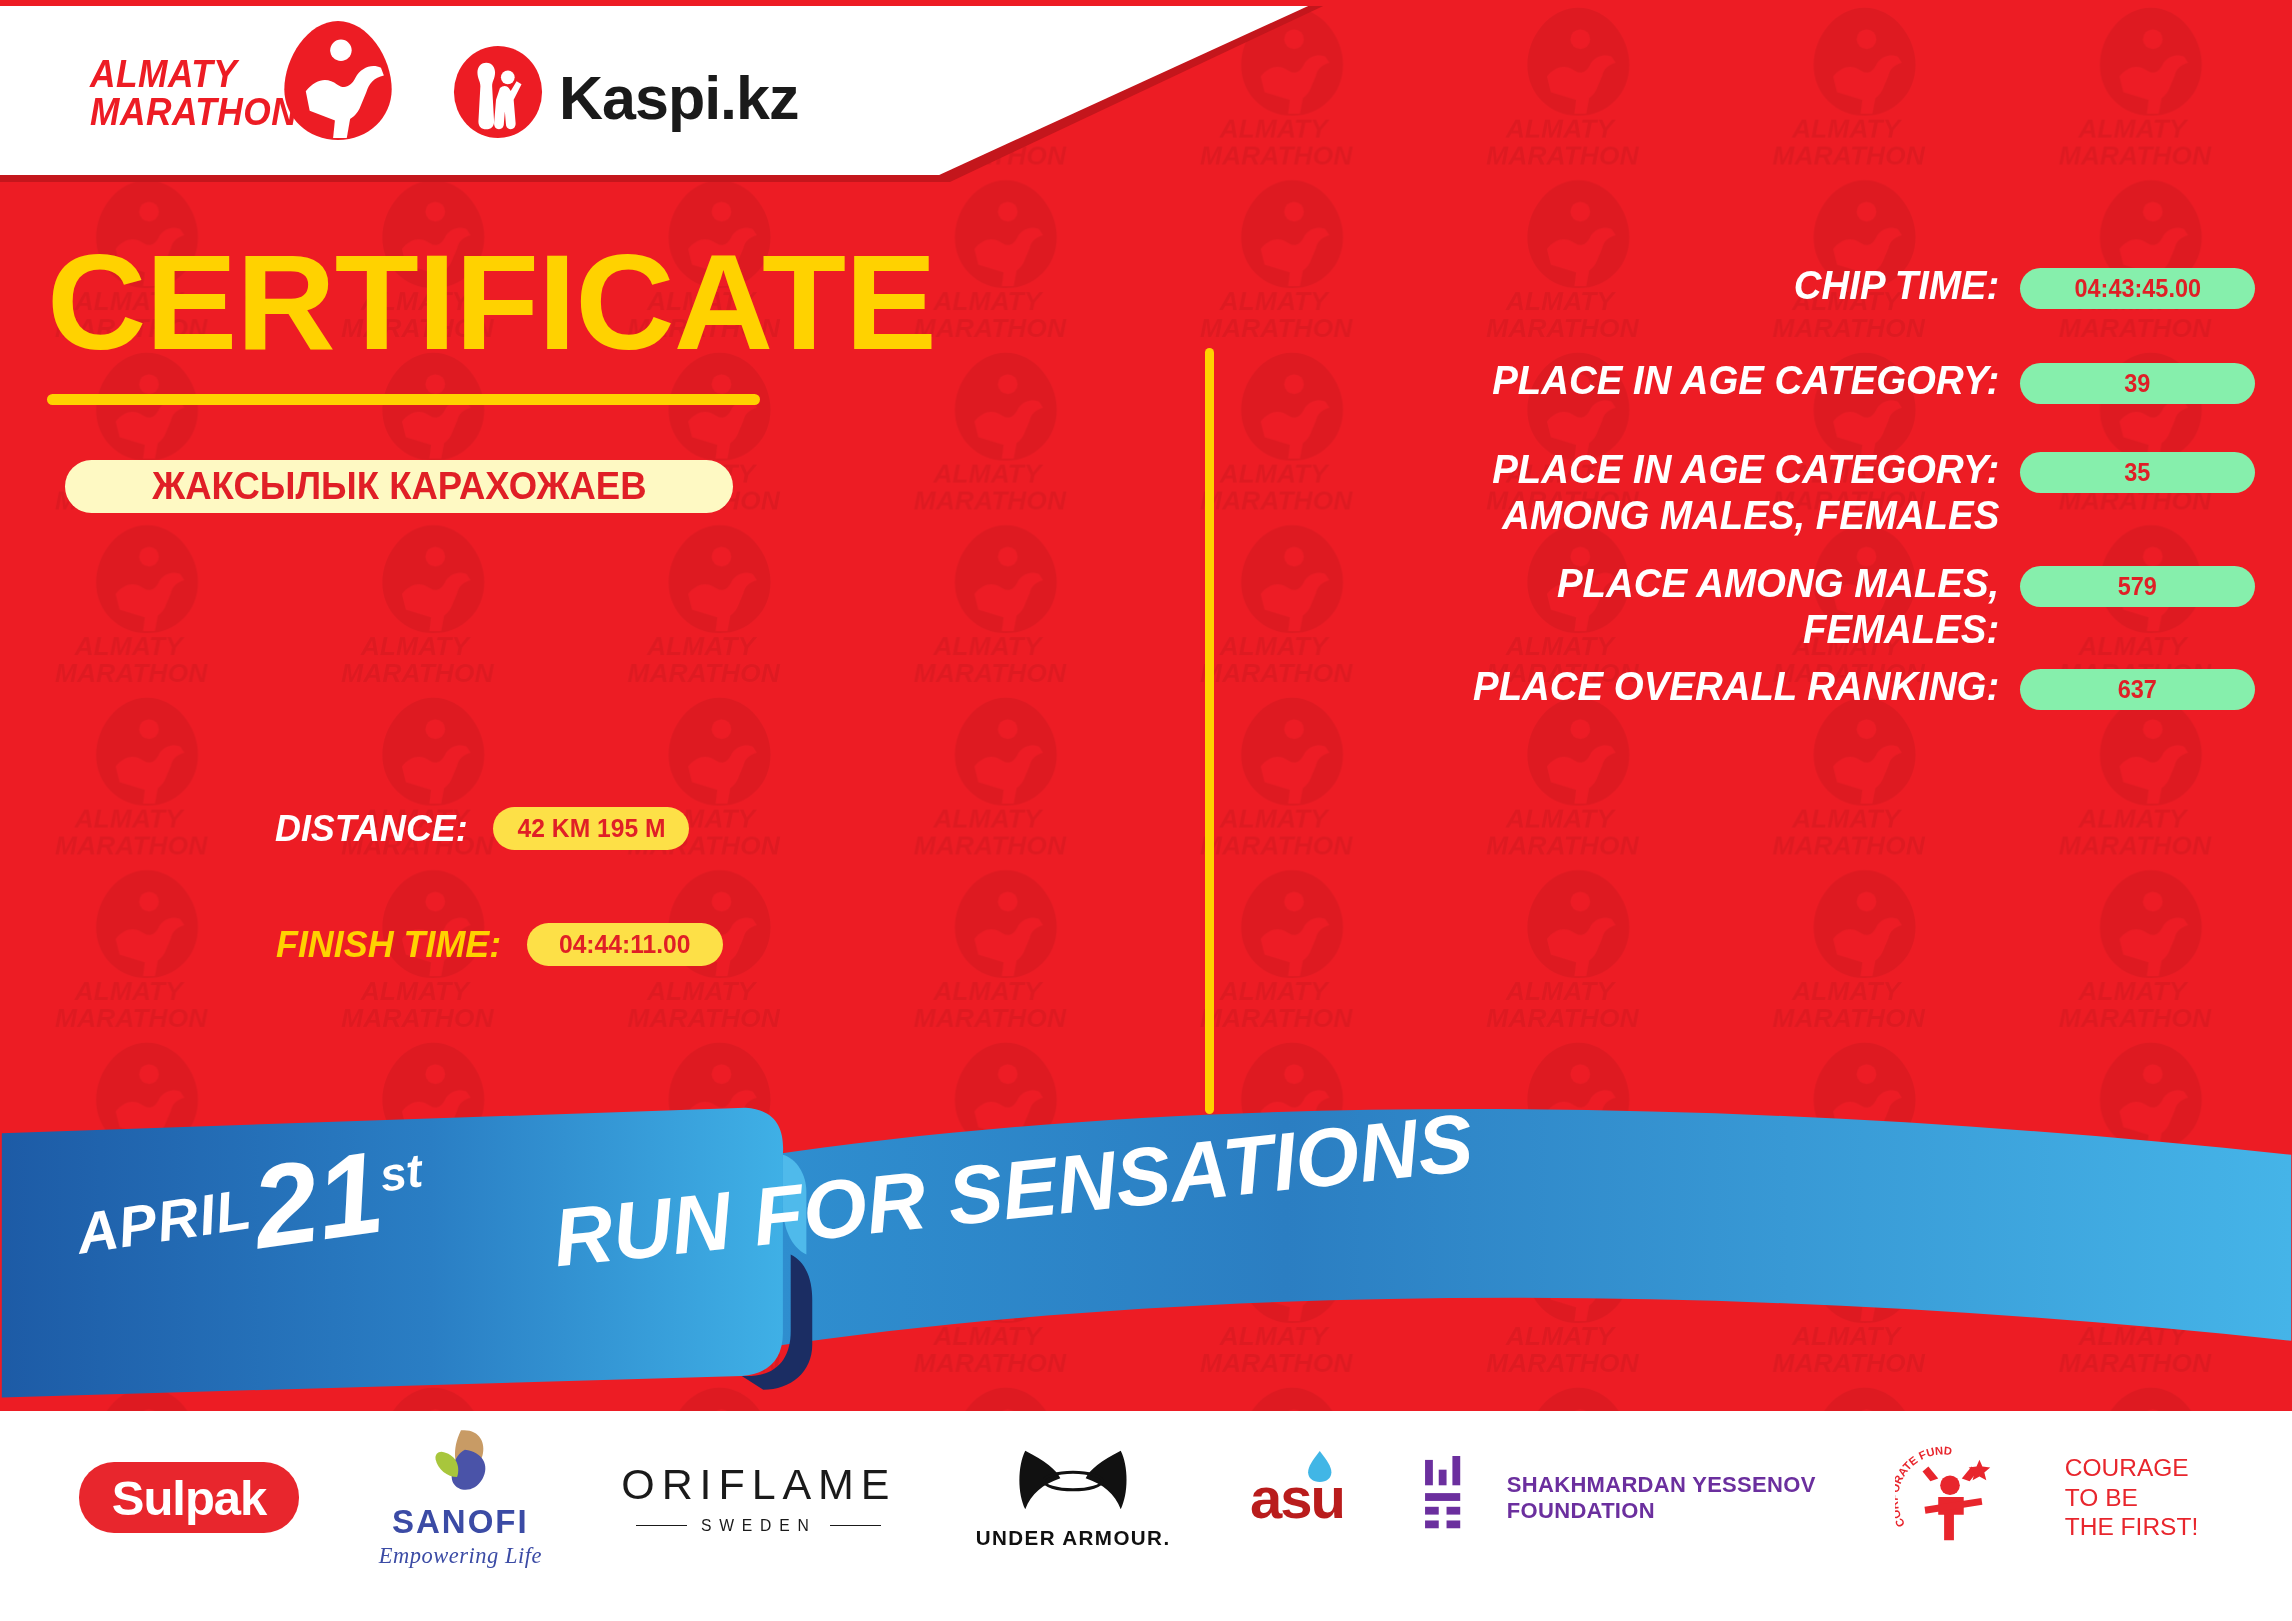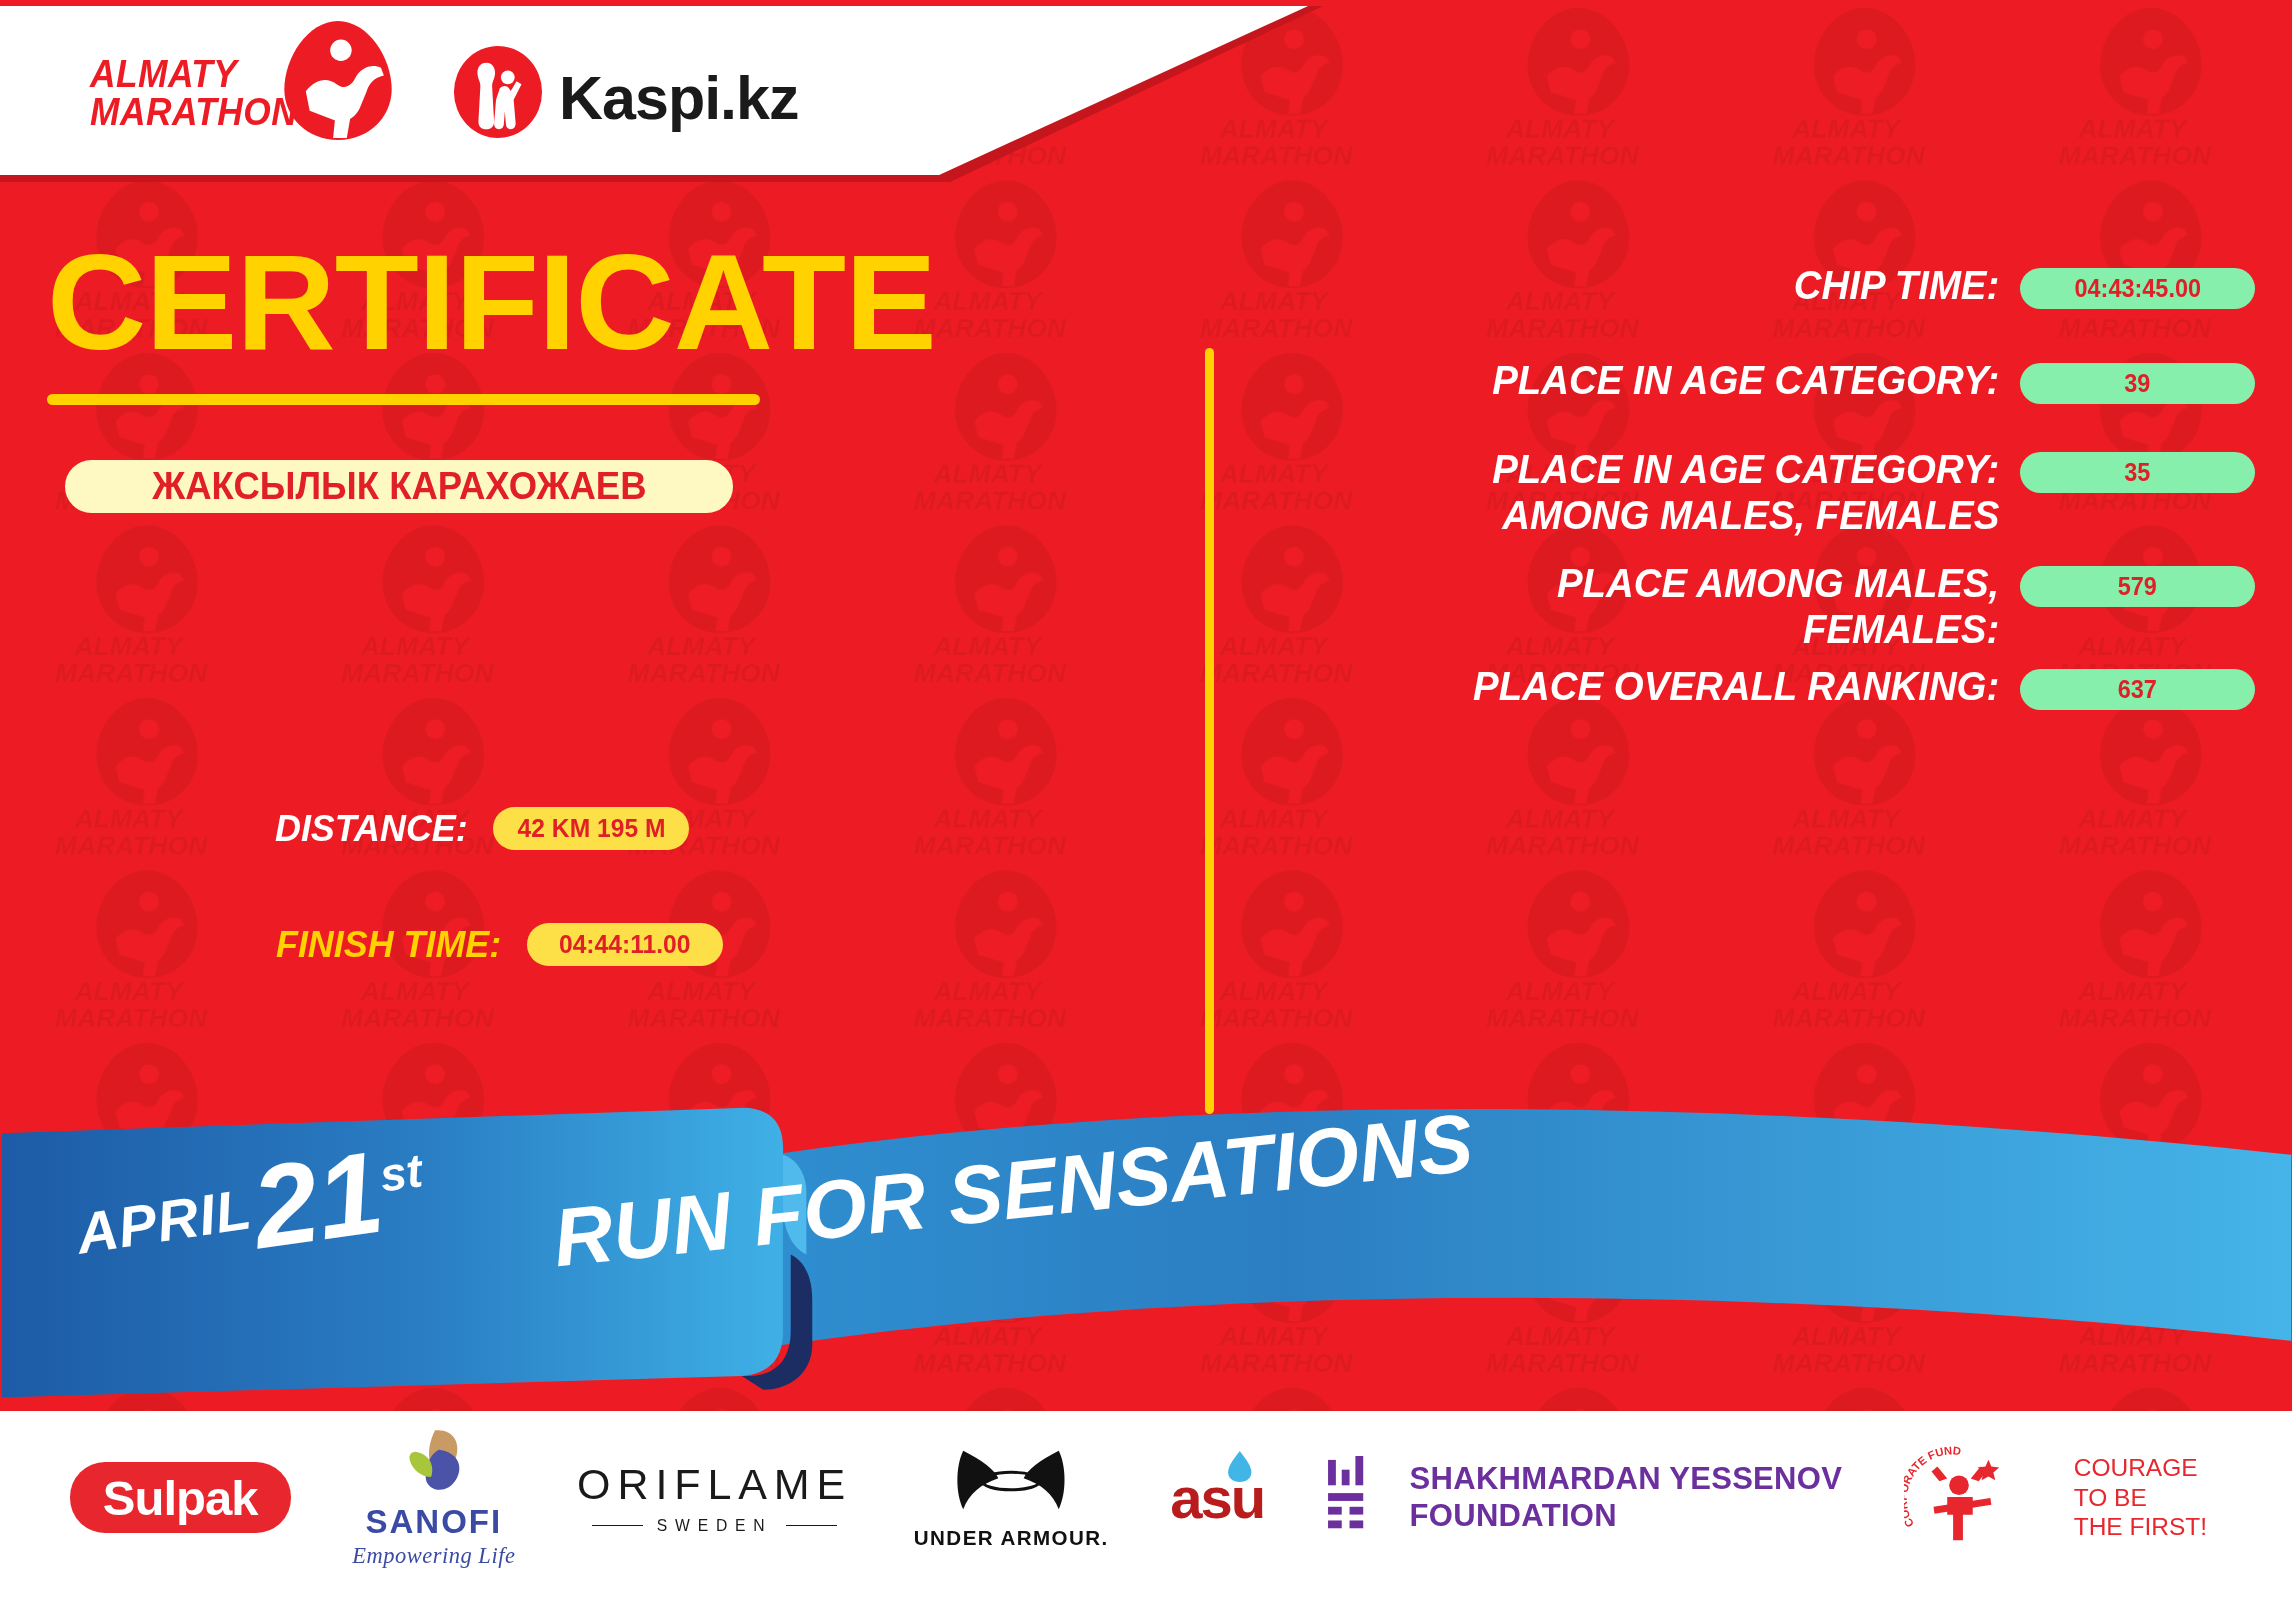--- a/index.html
+++ b/index.html
@@ -212,21 +212,21 @@
   }
   
   .asu-word {
     color:#b91c1c; font-size:58px; font-weight:bold; letter-spacing:-2px;
     font-family:"Liberation Sans", sans-serif; position:relative;
   }
   
   .yess { display:flex; align-items:center; gap:17.6px; }
   .yess .yw { display:flex; flex-direction:column; }
   .yess .yw span {
-    color:#6b2f9e; font-size:31px; font-weight:bold; line-height:1.18;
+    color:#6b2f9e; font-size:22px; font-weight:bold; line-height:1.18;
     font-family:"Liberation Sans", sans-serif; letter-spacing:0.3px;margin-left:15px;
   }
   
   .cf { display:flex; align-items:center; gap:11.8px; }
   .cf .cf-lines { display:flex; flex-direction:column;margin-left:48px; }
   .cf .cf-lines span {
     color:#e8262d; font-size:24.5px; line-height:1.2;
     font-family:"Liberation Sans", sans-serif;
   }
 </style>

